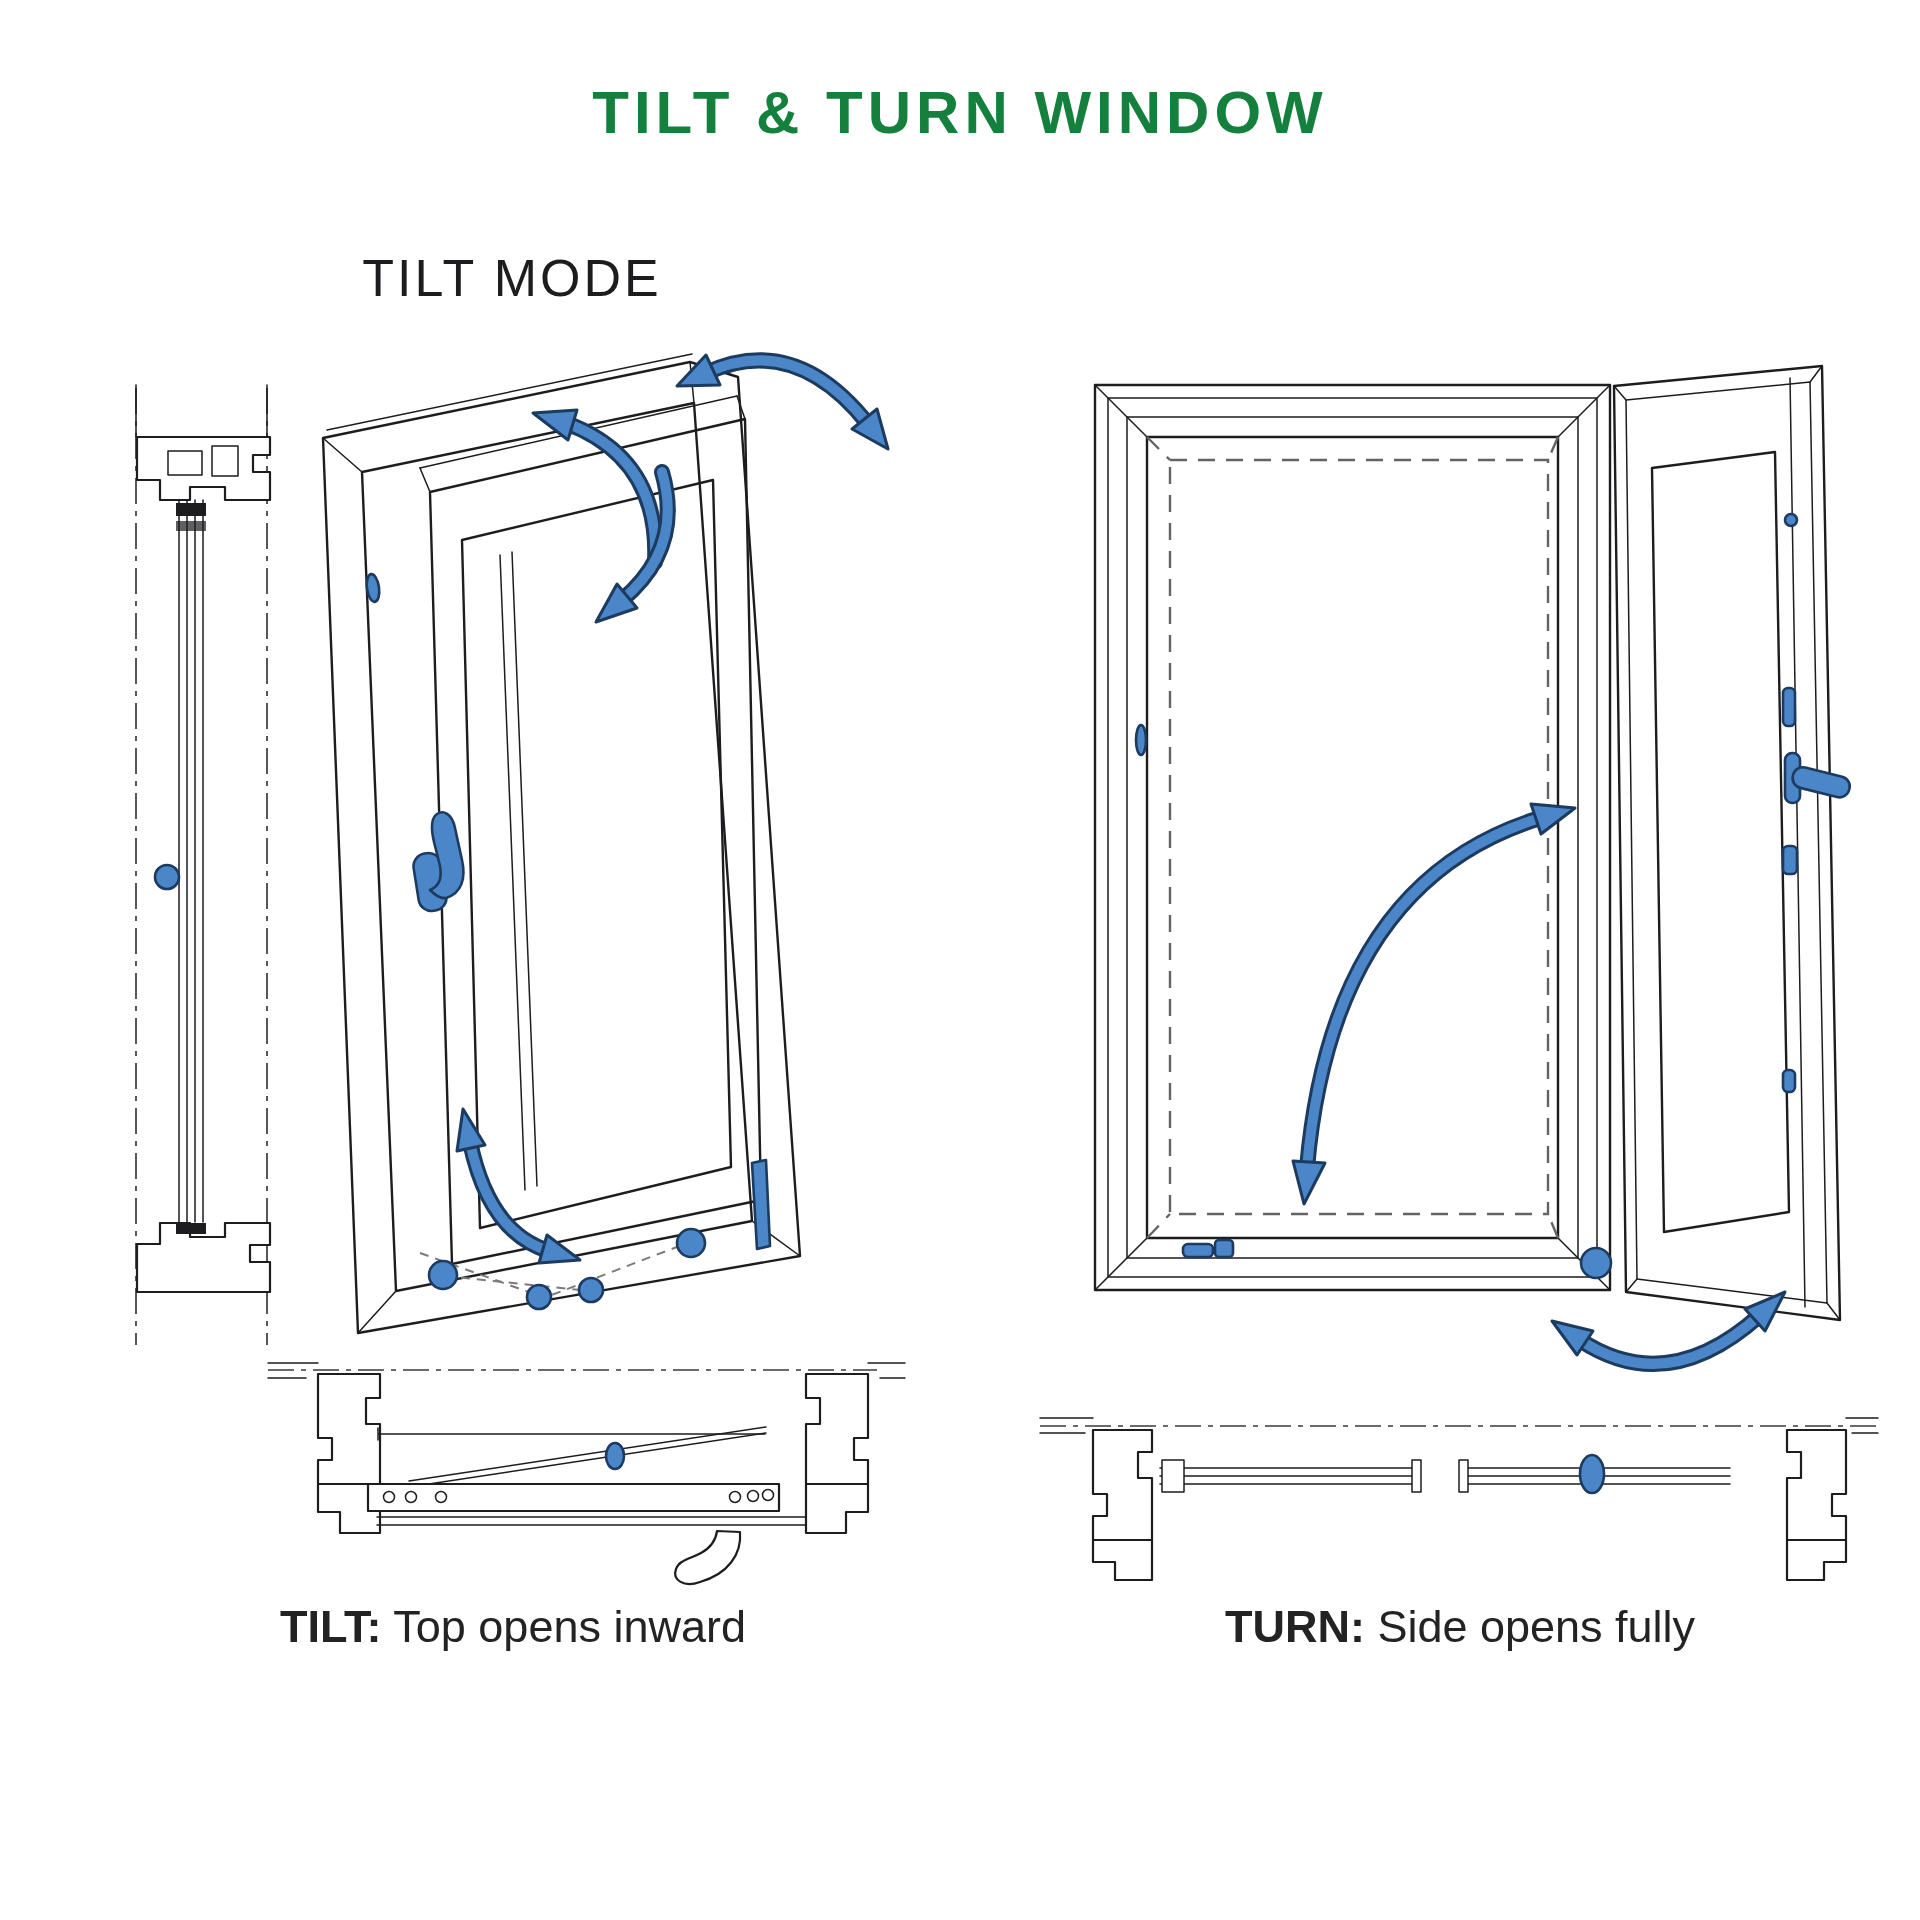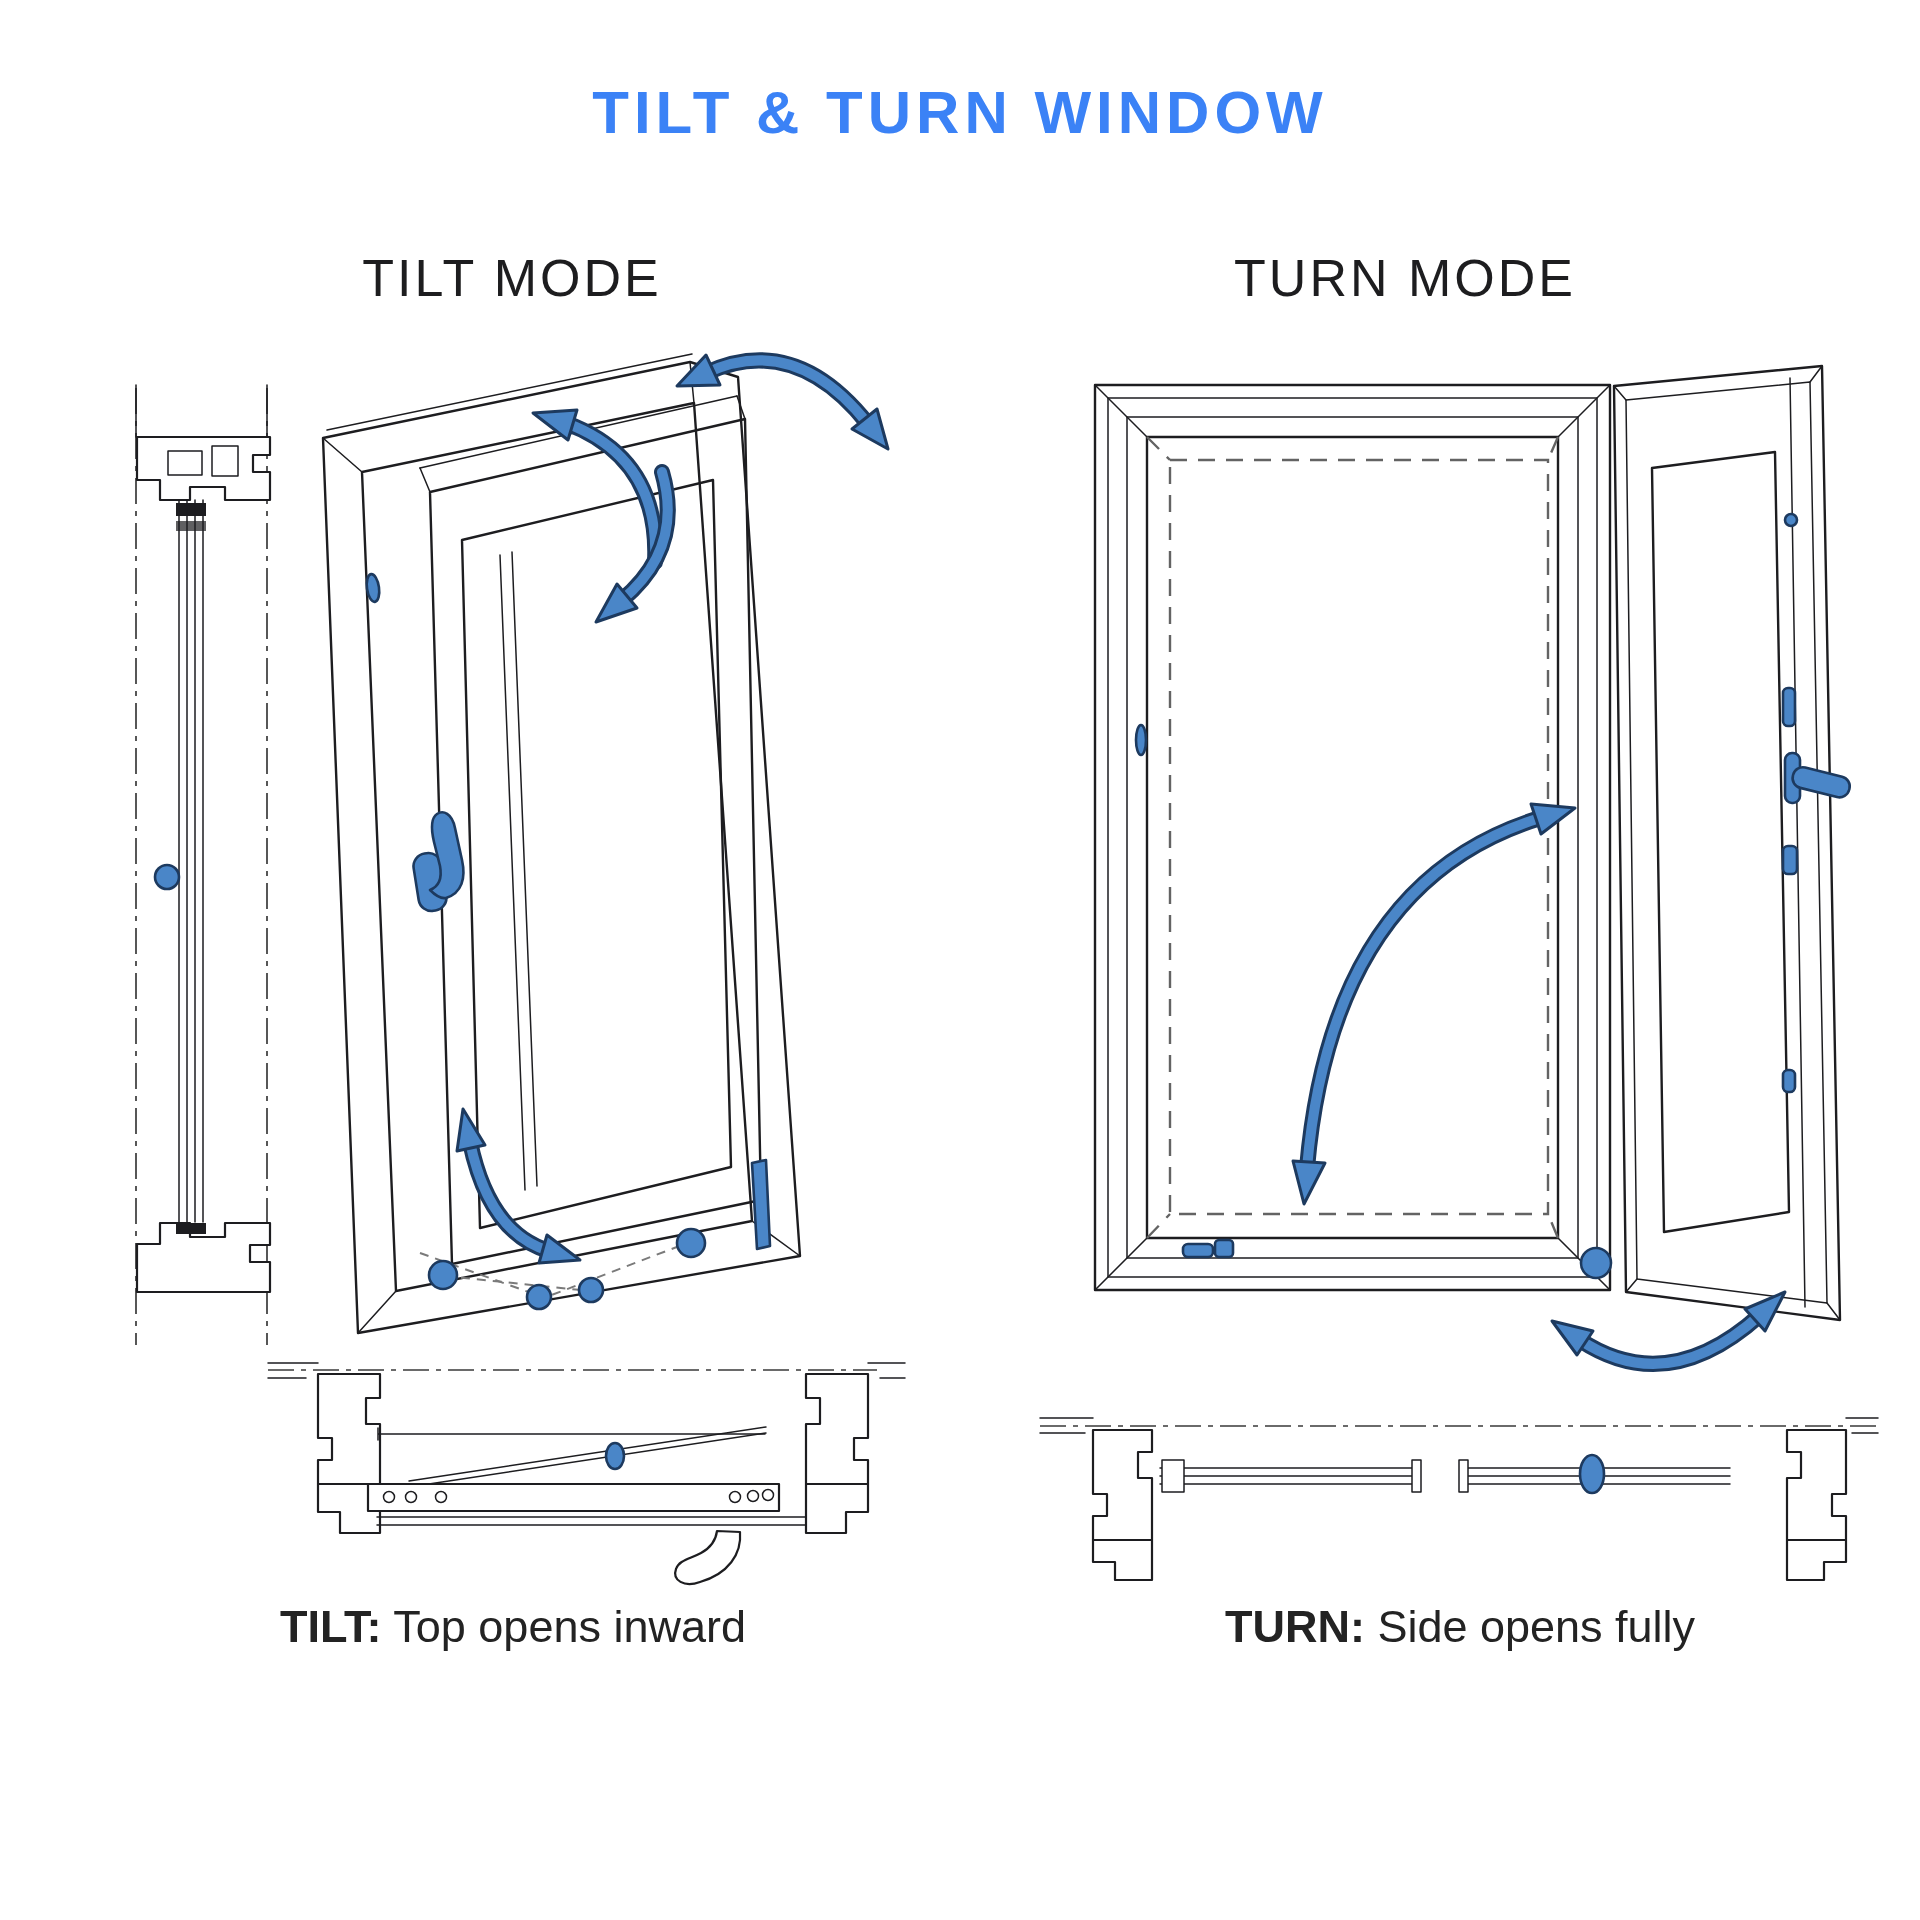--- a/index.html
+++ b/index.html
@@ -1,20 +1,20 @@
 <!DOCTYPE html>
 <html><head>
 <meta charset="utf-8">
 <style>
   html,body{margin:0;padding:0;background:#fff;}
   #stage{position:relative;width:1920px;height:1920px;background:#ffffff;overflow:hidden;
          font-family:"Liberation Sans", sans-serif;color:#1f1f1f;}
   #art{position:absolute;left:0;top:0;width:1920px;height:1920px;}
   .txt{position:absolute;text-align:center;}
-  .title{left:0;right:0;top:78px;font-size:60px;font-weight:600;letter-spacing:5px;color:#3b82f6;}
+  .title{left:0;right:0;top:78px;font-size:60px;font-weight:600;letter-spacing:5px;color:#15803d;}
   .mode{top:248px;width:640px;font-size:52px;font-weight:400;letter-spacing:3px;color:#1d1d1f;}
   .mode.tilt{left:192px;}
   .mode.turn{left:1085px;}
   .caption{top:1598px;width:660px;font-size:45px;line-height:1.28;color:#232323;text-align:center;}
   .caption.tilt{left:183px;}
   .caption.turn{left:1130px;}
   .caption b{font-weight:700;}
   
   .ln{fill:none;stroke:#1d1d20;stroke-width:2.4;stroke-linejoin:round;stroke-linecap:round;}
   .lnt{fill:none;stroke:#1d1d20;stroke-width:1.5;stroke-linejoin:round;stroke-linecap:round;}
@@ -182,21 +182,20 @@
       <rect class="wft" x="1412" y="1460" width="9" height="32"></rect>
       <rect class="wft" x="1459" y="1460" width="9" height="32"></rect>
       <rect class="wft" x="1162" y="1460" width="22" height="32"></rect>
       <ellipse class="bl" cx="1592" cy="1474" rx="12" ry="19"></ellipse>
     </g>
   </svg>
 
   <div class="txt title">TILT &amp; TURN WINDOW</div>
 
   <div class="txt mode tilt">TILT MODE</div>
-  <div class="txt mode turn">TURN MODE</div>
 
   <div class="txt caption tilt">
     <div><b>TILT:</b><span> Top opens inward</span></div>
   </div>
 
   <div class="txt caption turn">
     <div><b>TURN:</b><span> Side opens fully</span></div>
   </div>
 
 </div>

